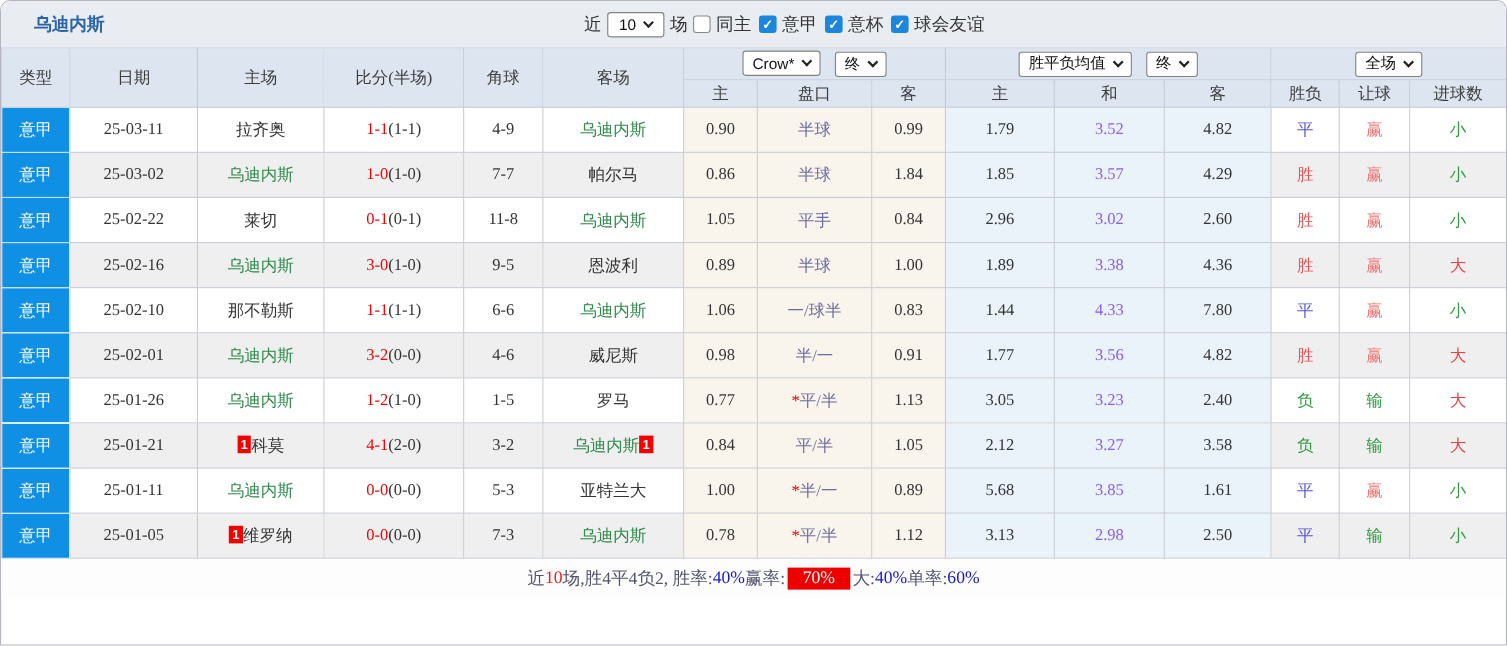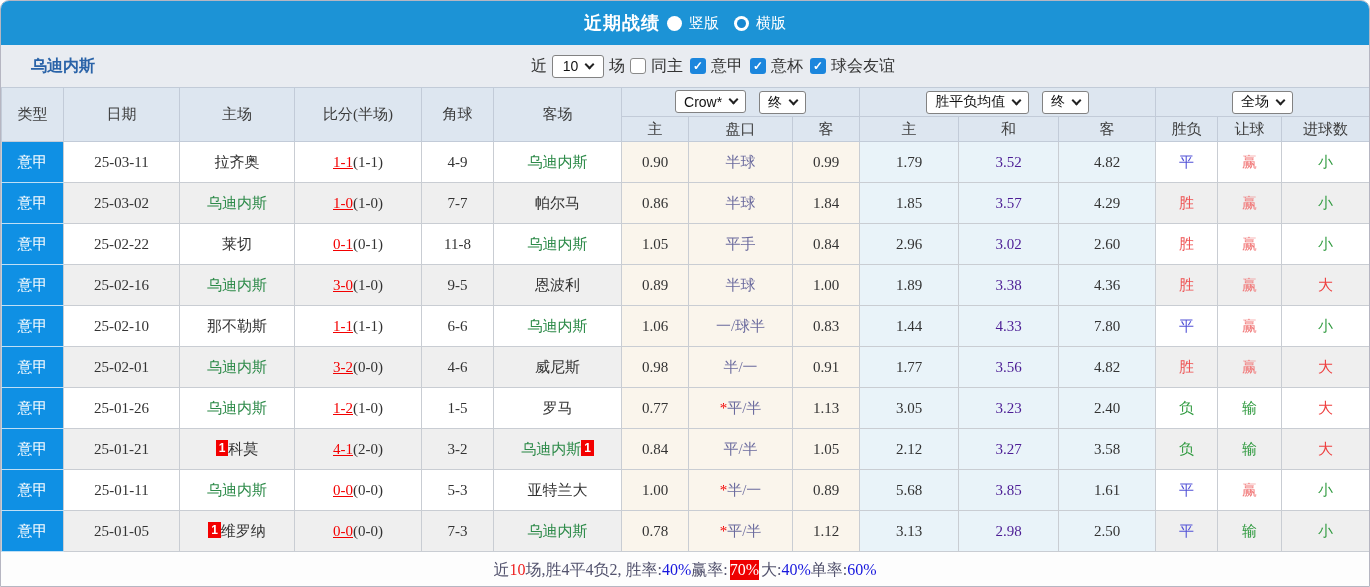--- a/index.html
+++ b/index.html
@@ -52,55 +52,48 @@
   thead th{ background:#dde6f0; font-weight:normal; color:#3c3c3c; border-color:#c2cbd8; }
   tr.hdr1 th{ height:29px; }
   tr.hdr2 th{ height:25px; }
   tbody td{ height:41px; color:#333; }
   tbody tr.alt .plain{ background:#efefef;margin-top:28px; }
   tbody .plain{ background:#fff; }
   td.league{ background:#0f90e4; color:#fff; border-color:#bfdff5 #c9cdd3; }
   td.ah{ background:#faf5ec; }
   td.eu{ background:#e9f3f9; }
   .team-green{ color:#2e8b4a; }
-  .score-red{ color:#f30000;text-decoration:underline; }
+  .score-red{ color:#f30000; }
   .score-half{ color:#333; }
   .line-txt{ color:#6b6b9e; }
   .star{ color:#f30000; }
-  .eu-draw{ color:#4c1d95;margin-left:20px; }
+  .eu-draw{ color:#8b5cf6;margin-left:20px; }
   .c-red{ color:#ee5050; }
   .c-pink{ color:#f17777; }
   .c-red2{ color:#ee4040; }
   .c-blue{ color:#5252d6; }
   .c-green{ color:#2f9a3f; }
   .badge1{ background:#f30000; color:#fff; font-family:"Liberation Sans",sans-serif;
            font-size:12px; font-weight:bold; padding:0 3px; display:inline-block;
            height:16px; line-height:16px; vertical-align:2px; }
   
   .summary{
     height:36px; display:flex; align-items:center; justify-content:center;
     font-family:"Liberation Serif", serif; font-size:16px; background:#fdfdfd;
   }
   .summary .s-label{ color:#53536e; }
   .summary .s-blue{ color:#1616dd;text-align:center; }
   .summary .s-red{ color:#ee2020; }
-  .summary .s-badge{ background:#ee0000; color:#fff; padding:1px 0; margin:0 2px; }
+  .summary .s-badge{ background:#ee0000; color:#fff; padding:1px 14px; margin:0 2px; }
 </style>
 </head>
 <body>
 
 <div class="page">
 
-  <div class="titlebar">
-    <span class="title">近期战绩</span>
-    <span class="radio off" id="radio0"></span>
-    <span class="rlabel">竖版</span>
-    <span class="radio on" id="radio1" style="margin-left:8px;"></span>
-    <span class="rlabel">横版</span>
-  </div>
 
   <div class="filterbar">
     <span class="teamname">乌迪内斯</span>
     <div class="filters">
       <span>近</span>
       <span class="dd" style="width:52px;">
         <span>10</span>
         <span class="chev"></span>
       </span>
       <span>场</span>

